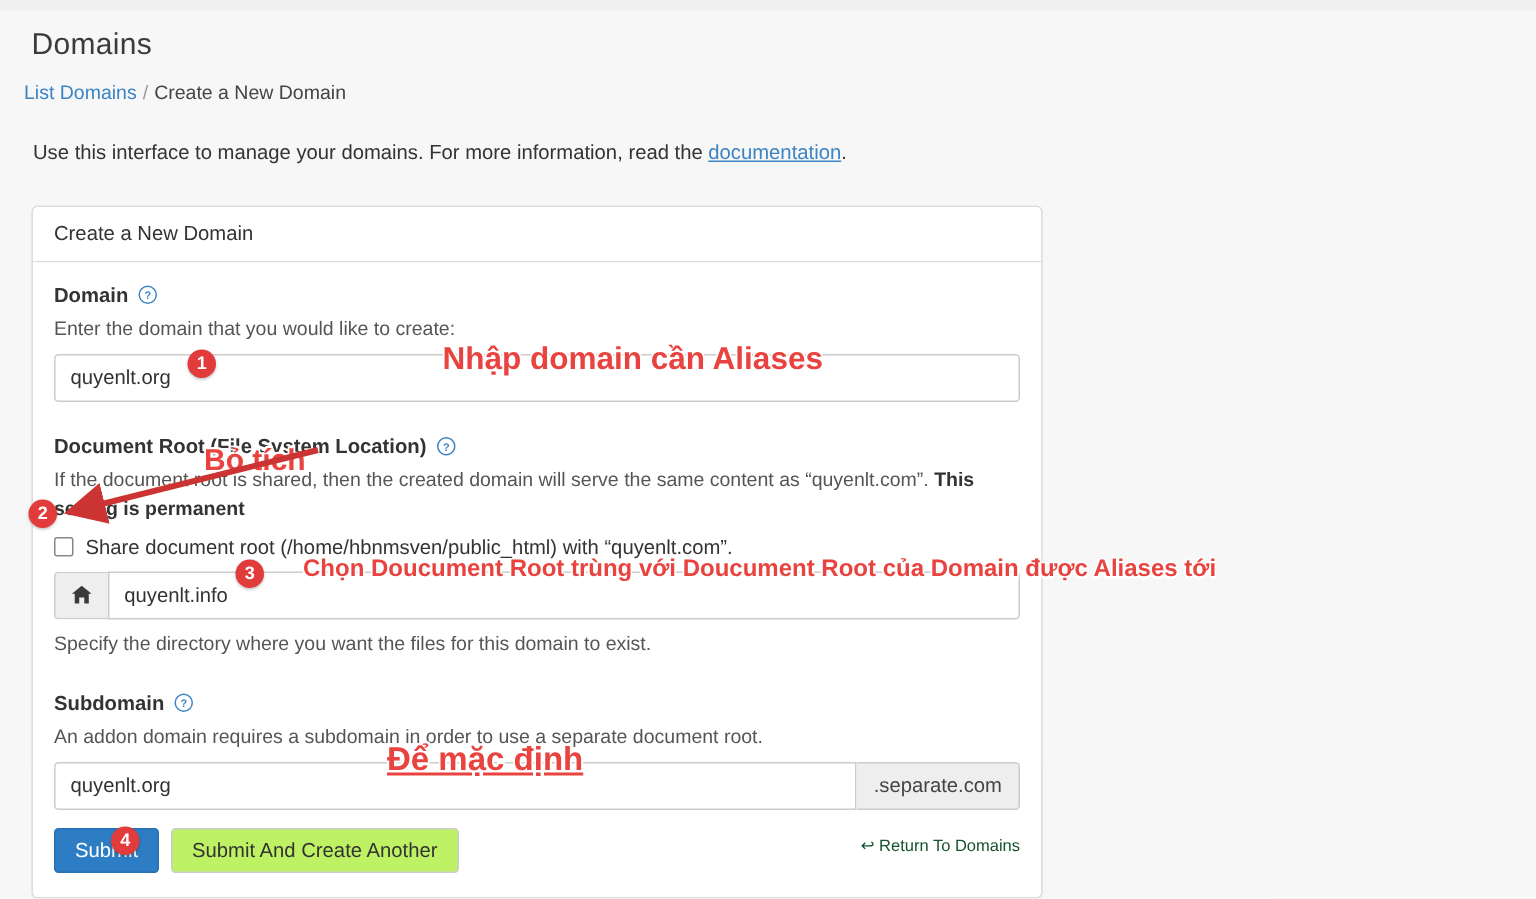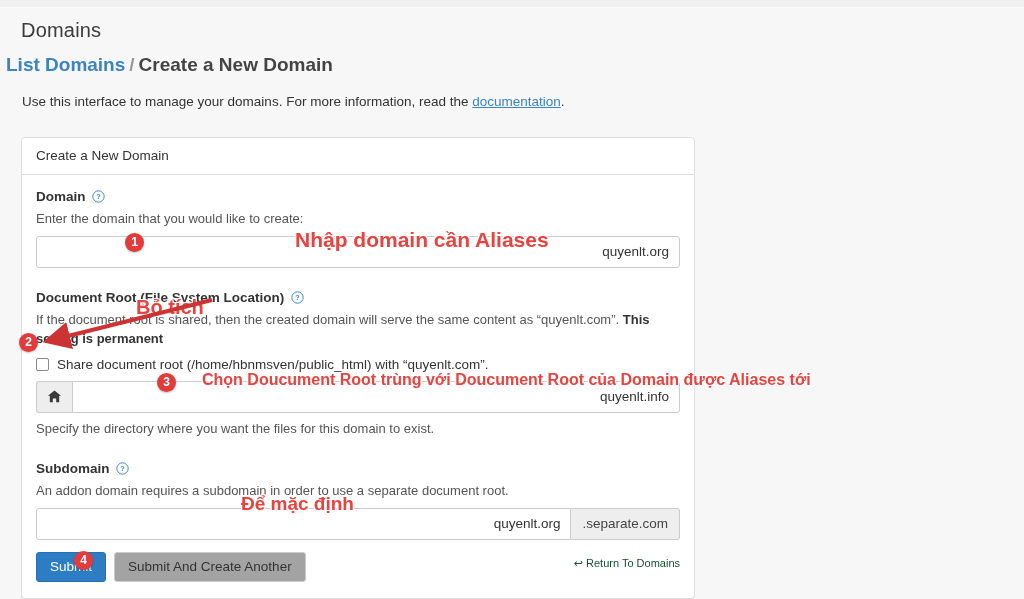--- a/index.html
+++ b/index.html
@@ -33,25 +33,24 @@
   .page-title {
     position: absolute;
     left: 21px; top: 12px;
     font-size: 20px;
     font-weight: 400;
     color: #3b3b3b;
     letter-spacing: 0.2px;
   }
   .breadcrumb {
     position: absolute;
-    left: 6px; top: 47px;
-    font-size: 19px;
+    left: 16px; top: 47px;
+    font-size: 13px;
     color: #444;
     white-space: nowrap;
-    font-weight: bold;
   }
   .breadcrumb a {
     color: #3b84c4;
     text-decoration: none;
   }
   .breadcrumb .sep {
     color: #999;
     margin: 0 4px;
   }
   .intro {
@@ -113,21 +112,20 @@
     width: 100%;
     height: 32px;
     border: 1px solid #cccccc;
     border-radius: 3px;
     background: #fff;
     font-size: 13.5px;
     color: #333;
     padding: 0 10px;
     font-family: "Liberation Sans", sans-serif;
     outline: none;
-    text-align: right;
   }
   .input-wrap { position: relative; }
   
   .input-group {
     display: flex;
     width: 100%;
   }
   .input-group .addon {
     width: 38px;
     height: 32px;
@@ -198,21 +196,21 @@
     cursor: pointer;
     line-height: 28px;
     box-sizing: border-box;
   }
   .btn-primary {
     background: #2d7dc5;
     border: 1px solid #2670b3;
     color: #ffffff;
   }
   .btn-default {
-    background: #a3a3a3;
+    background: #bef264;
     border: 1px solid #cccccc;
     color: #333333;
     margin-left: 8px;
   }
   .return-link {
     position: absolute;
     right: 14px;
     top: 17px;
     font-size: 11px;
     color: #14532d;
@@ -349,21 +347,21 @@
 <div class="overlay">
 
   <div class="badge" style="left:125px; top:233px;">1</div>
   <div class="badge" style="left:19px; top:333px;">2</div>
   <div class="badge" style="left:157px; top:373px;">3</div>
   <div class="badge" style="left:74px; top:551px;">4</div>
 
   <div class="anno" style="left:295px; top:228px; font-size:21px;">Nhập domain cần Aliases</div>
   <div class="anno" style="left:136px; top:296px; font-size:20px;">Bỏ tích</div>
   <div class="anno" style="left:202px; top:371px; font-size:16px;">Chọn Doucument Root trùng với Doucument Root của Domain được Aliases tới</div>
-  <div class="anno" style="left:241px; top:493px; font-size:19px;">Để mặc định</div>
+  <div class="anno" style="left:258px; top:493px; font-size:22px;text-decoration:underline;">Để mặc định</div>
 
   <svg style="position:absolute; left:0; top:0;" width="1024" height="599">
     <defs>
       <marker id="ahead" markerWidth="7" markerHeight="7" refX="5.6" refY="3.5" orient="auto">
         <polygon points="0,0 7,3.5 0,7" fill="#cc3333"></polygon>
       </marker>
     </defs>
     <line x1="212" y1="300" x2="48" y2="341" stroke="#cc3333" stroke-width="4" marker-end="url(#ahead)"></line>
   </svg>
 </div>

